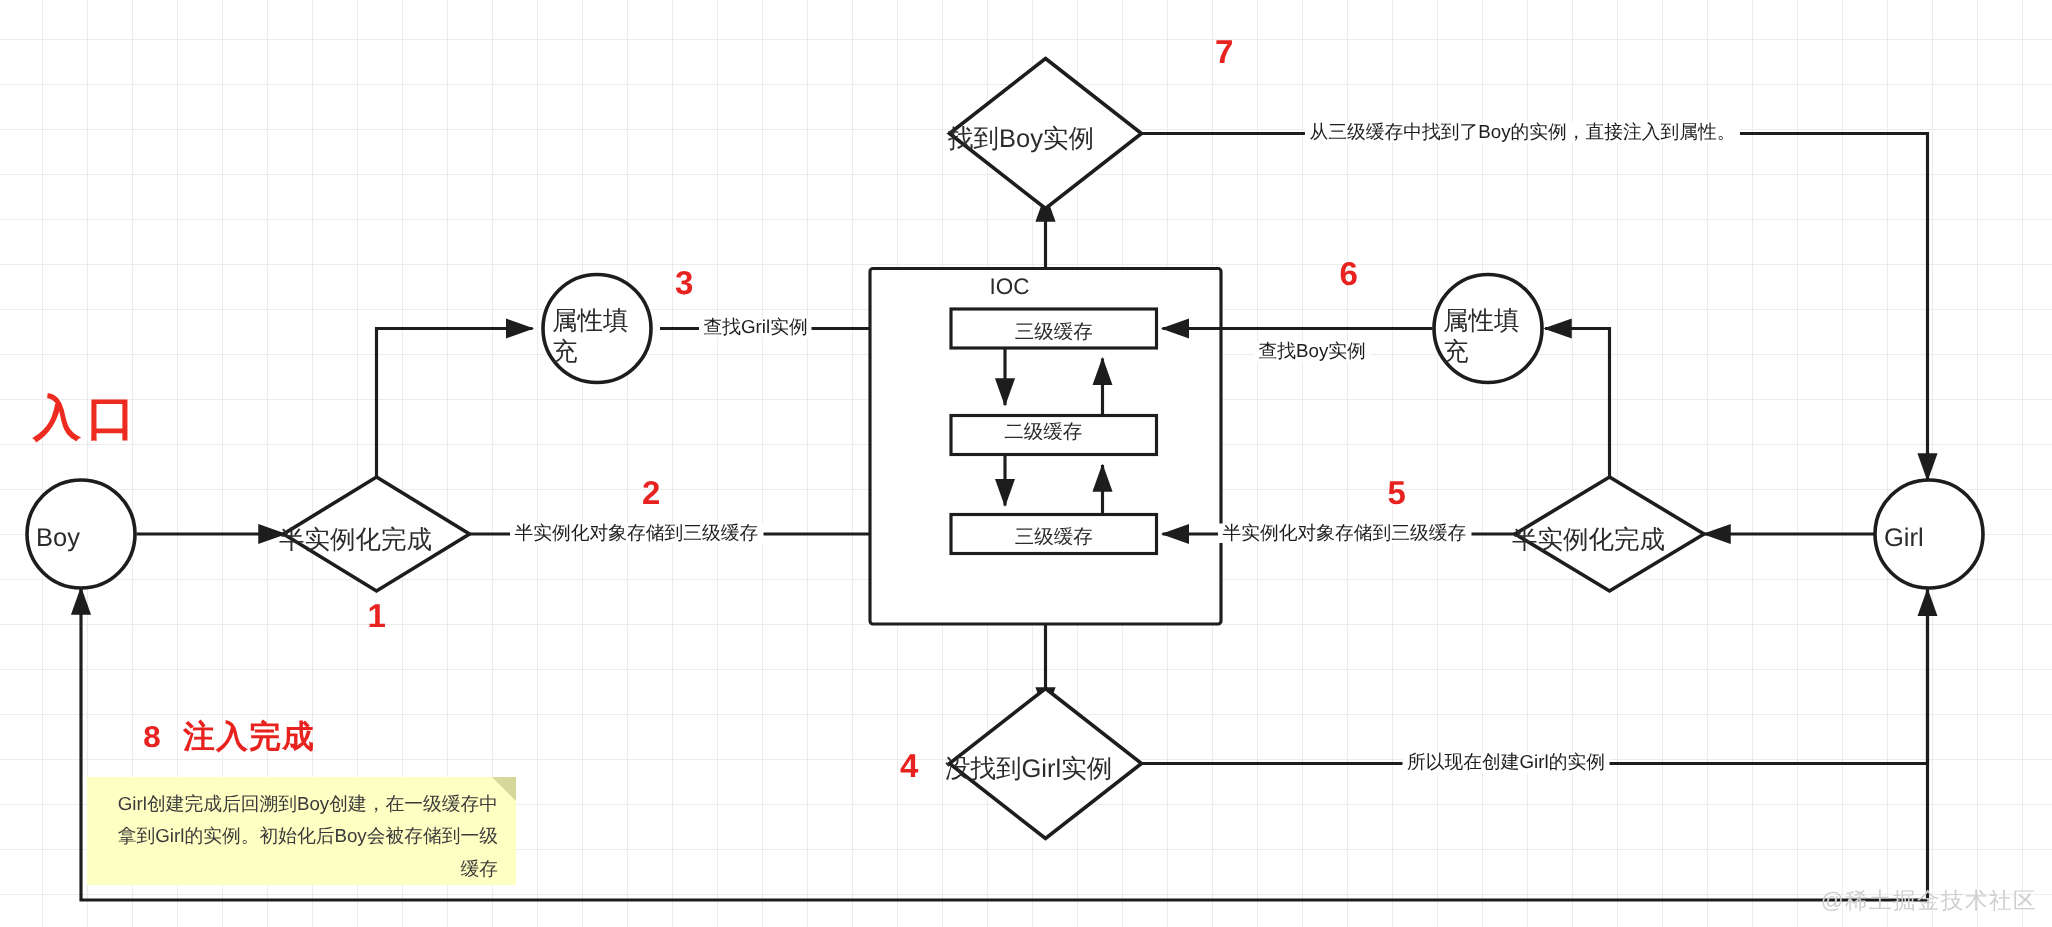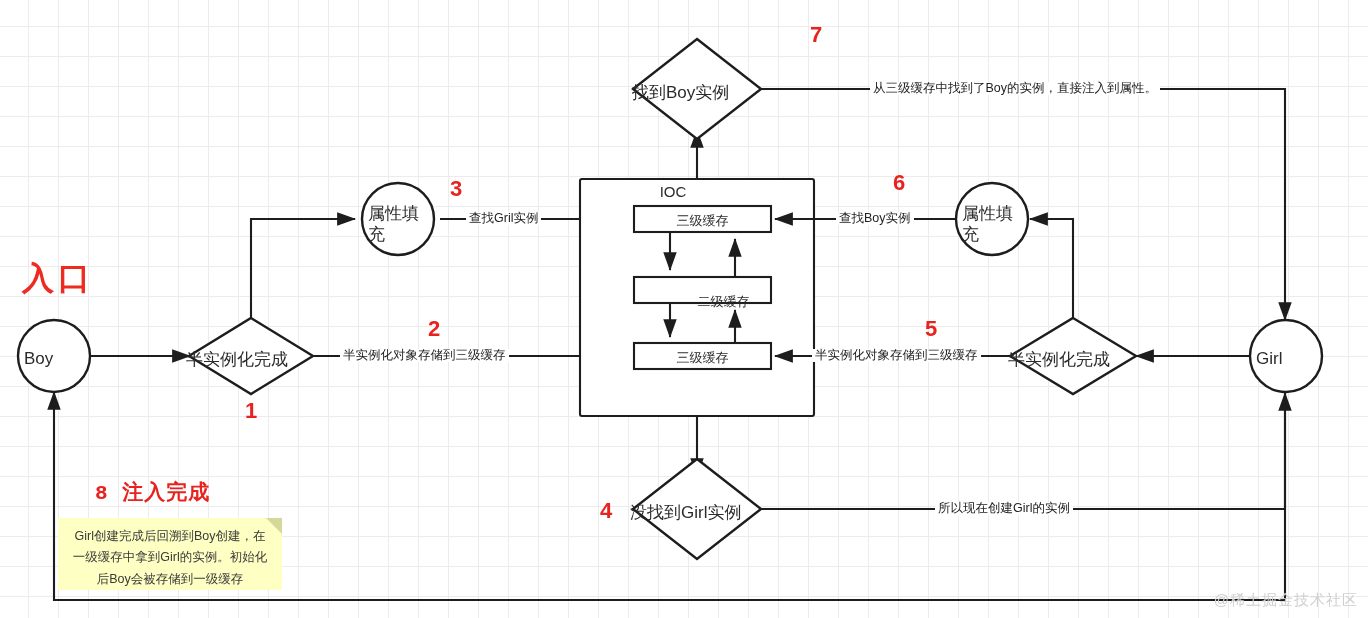--- a/index.html
+++ b/index.html
@@ -183,41 +183,41 @@
 充</div>
   <div class="node-label" style="left:962px; top:203px; width:60px;">属性填
 充</div>
   <div class="node-label" style="left:186px; top:349px; width:130px;">半实例化完成</div>
   <div class="node-label" style="left:1008px; top:349px; width:130px;">半实例化完成</div>
   <div class="node-label" style="left:632px; top:82px; width:130px;">找到Boy实例</div>
   <div class="node-label" style="left:630px; top:502px; width:135px;">没找到Girl实例</div>
 
   <div class="ioc-title" style="left:580px; top:183px; width:186px; text-align:center;">IOC</div>
   <div class="cache-label" style="left:634px; top:212px; width:137px;">三级缓存</div>
-  <div class="cache-label" style="left:634px; top:293px; width:123px;margin-left:28px;">二级缓存</div>
+  <div class="cache-label" style="left:634px; top:279px; width:123px;">二级缓存</div>
   <div class="cache-label" style="left:634px; top:349px; width:137px;">三级缓存</div>
 
   <div class="edge-label" style="left:466px; top:212px;">查找Gril实例</div>
-  <div class="edge-label" style="left:836px; top:212px;">查找Boy实例</div>
+  <div class="edge-label" style="left:836px; top:228px;">查找Boy实例</div>
   <div class="edge-label" style="left:340px; top:349px;">半实例化对象存储到三级缓存</div>
   <div class="edge-label" style="left:812px; top:349px;">半实例化对象存储到三级缓存</div>
   <div class="edge-label" style="left:870px; top:82px;">从三级缓存中找到了Boy的实例，直接注入到属性。</div>
   <div class="edge-label" style="left:935px; top:502px;">所以现在创建Girl的实例</div>
 
   <div class="red-num" style="left:245px; top:400px;">1</div>
   <div class="red-num" style="left:428px; top:318px;">2</div>
   <div class="red-num" style="left:450px; top:178px;">3</div>
   <div class="red-num" style="left:600px; top:500px;">4</div>
   <div class="red-num" style="left:925px; top:318px;">5</div>
   <div class="red-num" style="left:893px; top:172px;">6</div>
   <div class="red-num" style="left:810px; top:24px;">7</div>
   <div class="red-text" style="left:95px; top:483px;font-family:Liberation Mono, monospace;">8 注入完成</div>
 
   <div class="entry-text" style="left:22px; top:262px;">入口</div>
 
 
-  <div class="sticky" style="left:58px; top:518px; width:224px; height:72px;">
+  <div class="sticky" style="left:58px; top:518px; width:286px; height:72px;text-align:right;">
     <span class="fold"></span>
     <span>Girl创建完成后回溯到Boy创建，在一级缓存中拿到Girl的实例。初始化后Boy会被存储到一级缓存</span>
   </div>
 
   <div class="watermark">@稀土掘金技术社区</div>
 </div>
 
 </body></html>

